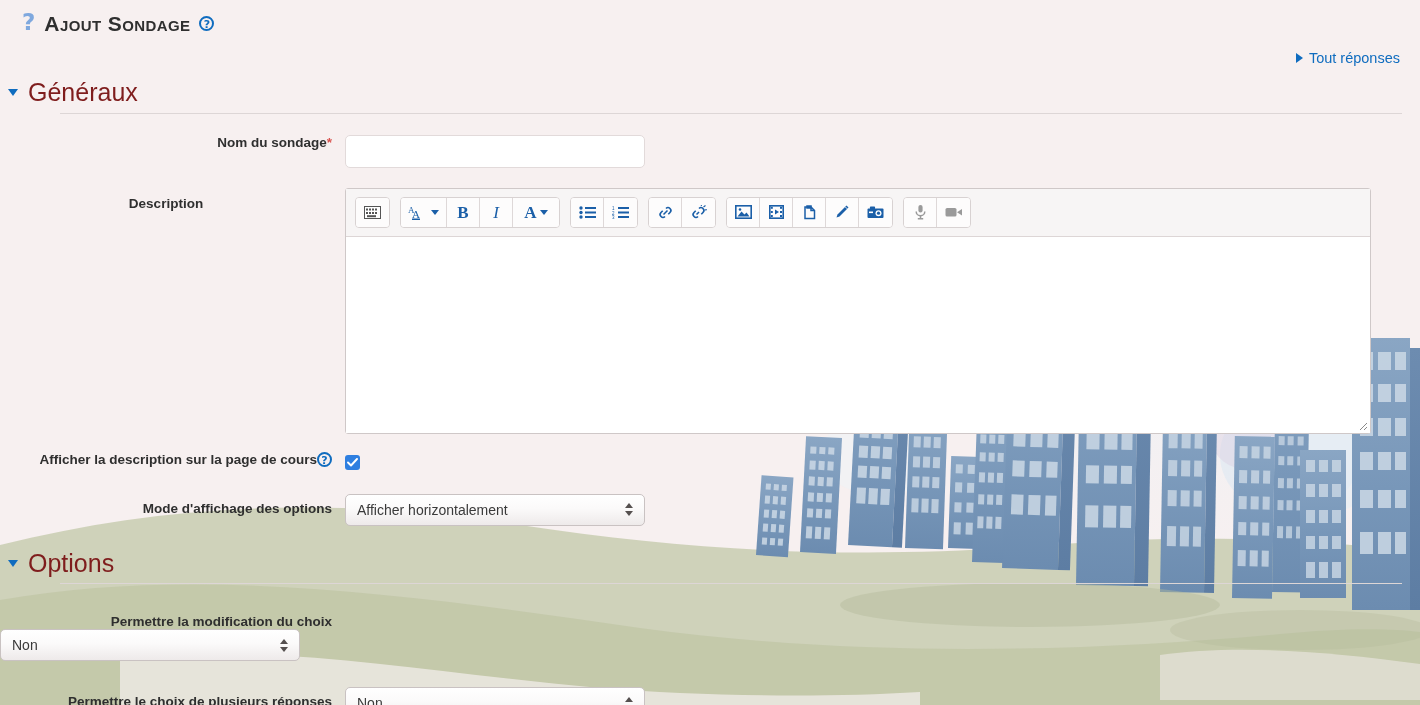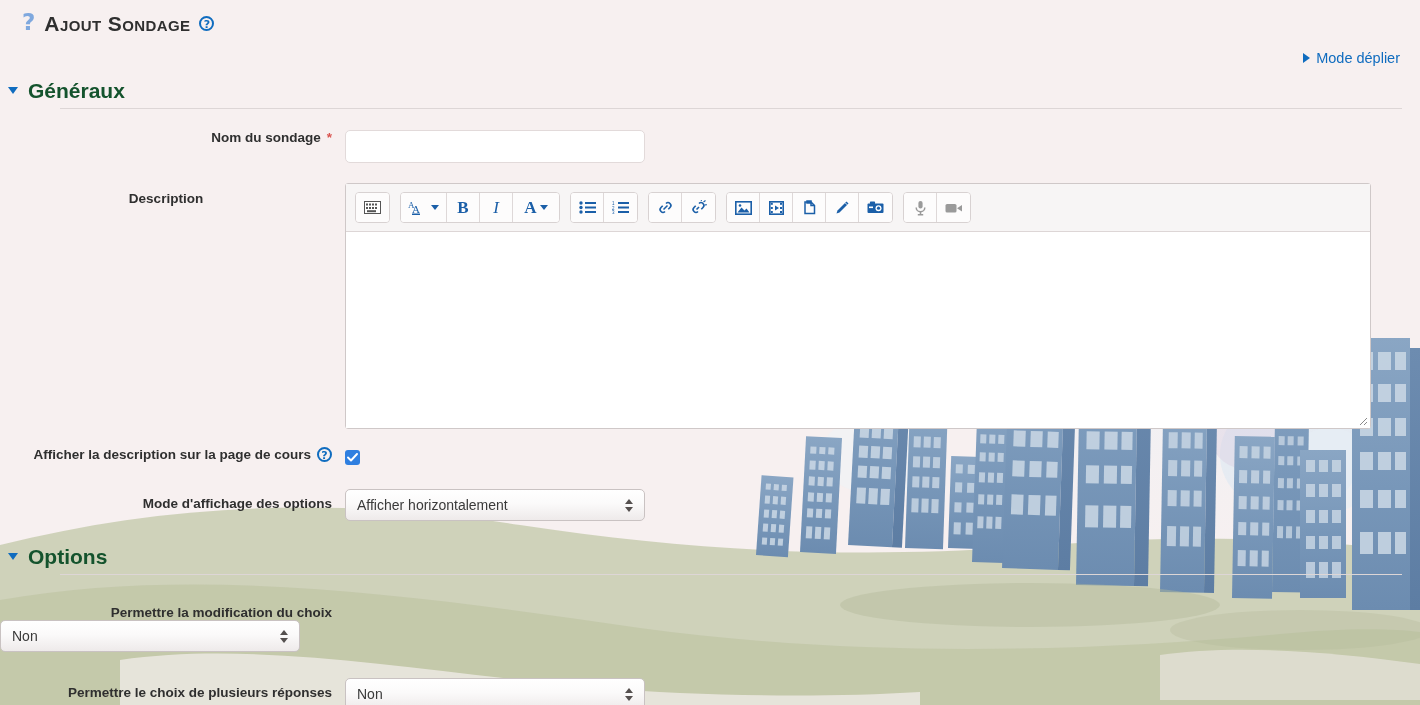--- a/index.html
+++ b/index.html
@@ -104,23 +104,23 @@
     margin-top: 10px;
   }
   .tri-down {
     width: 0; height: 0;
     border-top: 7px solid #0f6cbf;
     border-left: 5.5px solid transparent;
     border-right: 5.5px solid transparent;
     cursor: pointer;
   }
   .section-title {
-    font-size: 21px;
-    color: #14532d;
-    font-weight: bold;
+    font-size: 25px;
+    color: #7f1d1d;
+    font-weight: normal;
     line-height: 1.1;
   }
   .section-rule {
     border: none;
     border-top: 1px solid #ddd6d6;
     margin: 6px 18px 0 60px;
   }
 
   
   .form-row {
@@ -134,21 +134,20 @@
     padding-right: 13px;
     box-sizing: border-box;
     font-size: 13.5px;
     font-weight: bold;
     color: #2f2f2f;
     font-family: "Liberation Sans", sans-serif;
   }
   .label-inner {
     display: inline-flex;
     align-items: center;
-    gap: 6px;
     justify-content: space-between;
   }
   .req-star { color: #d9534f; font-weight: bold; }
 
   .form-field { flex: 1 1 auto; min-width: 0; }
 
   .text-input {
     width: 300px;
     height: 33px;
     box-sizing: border-box;
@@ -627,21 +626,21 @@
 
   <div class="page-header">
     <span class="qmark-icon">?</span>
     <span class="page-title">Ajout Sondage</span>
     <span class="help-circle">?</span>
   </div>
 
   <div class="expand-all-row">
     <a class="expand-all-link">
       <span class="tri-right"></span>
-      <span>Mode déplier</span>
+      <span>Tout réponses</span>
     </a>
   </div>
 
   <div class="section-head">
     <span class="tri-down"></span>
     <span class="section-title">Généraux</span>
   </div>
   <hr class="section-rule">
 
   <div class="form-row" style="margin-top:21px;">

